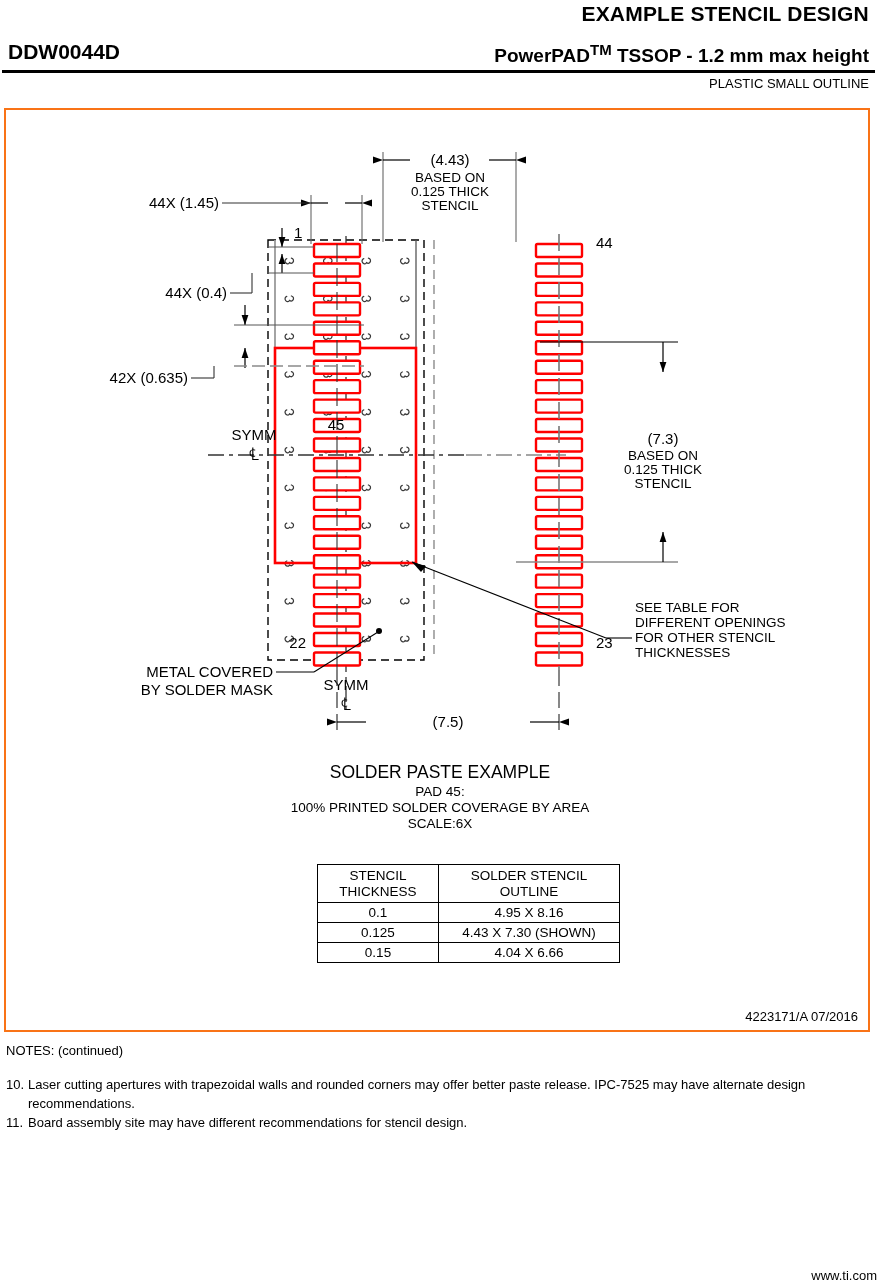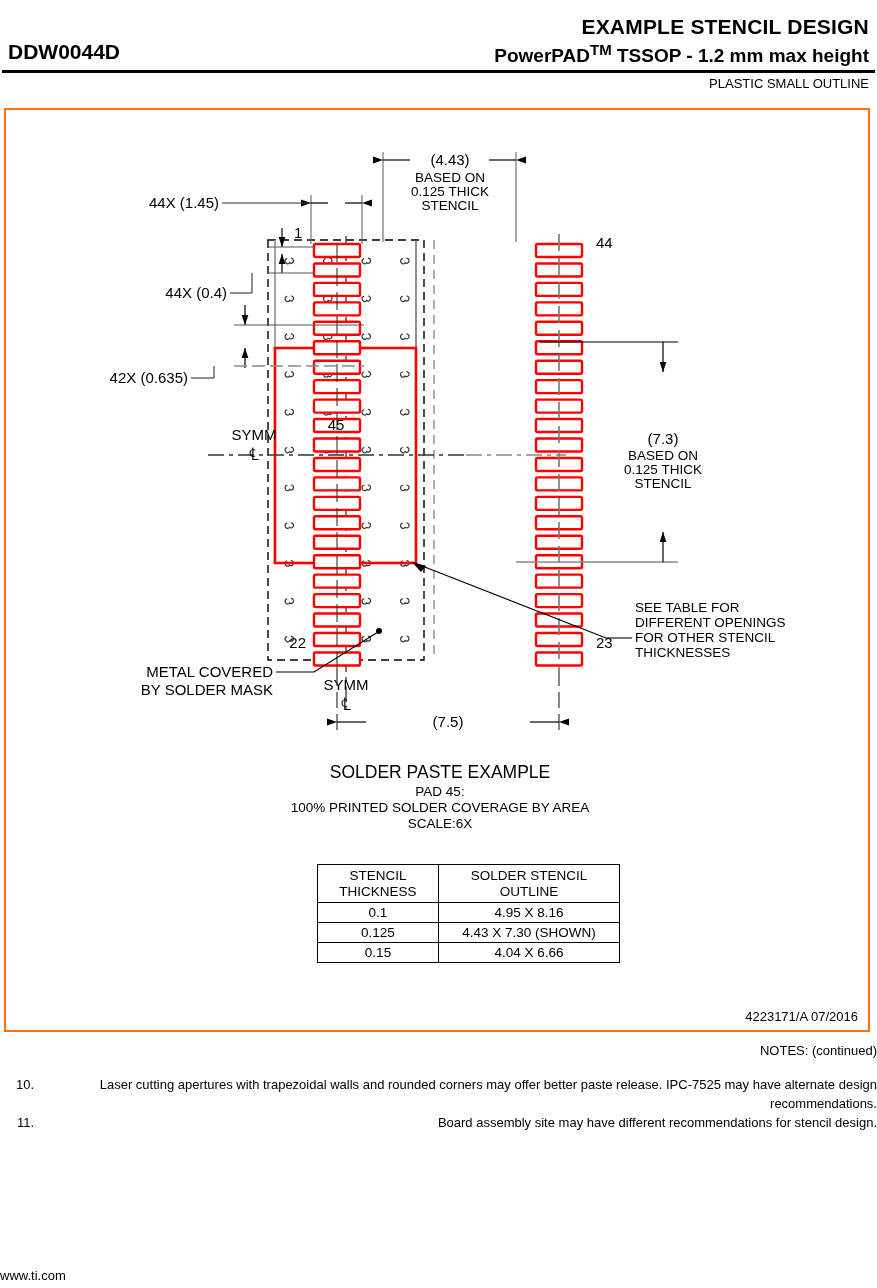--- a/index.html
+++ b/index.html
@@ -4,21 +4,21 @@
 <style>
   html,body{margin:0;padding:0;background:#fff;}
   body{
     width:877px;height:1288px;position:relative;overflow:hidden;
     font-family:"Liberation Sans",sans-serif;color:#000;
   }
   
   #hdr{position:absolute;left:0;top:0;width:877px;height:78px;}
   #hdr-title{
     position:absolute;right:8px;top:2px;
-    font-size:21px;font-weight:bold;letter-spacing:.2px;white-space:nowrap;margin-top:13px;
+    font-size:21px;font-weight:bold;letter-spacing:.2px;white-space:nowrap;
   }
   #hdr-pkg{
     position:absolute;left:8px;top:40px;
     font-size:21px;font-weight:bold;white-space:nowrap;text-align:right;
   }
   #hdr-desc{
     position:absolute;right:8px;top:41px;
     font-size:19px;font-weight:bold;white-space:nowrap;
   }
   #hdr-desc .tm{font-size:15px;vertical-align:super;font-weight:bold;text-align:right;}
@@ -27,27 +27,27 @@
     position:absolute;right:8px;top:76px;font-size:13px;white-space:nowrap;
   }
   
   #frame{
     position:absolute;left:4px;top:108px;width:866px;height:924px;
     border:2px solid #f97316;box-sizing:border-box;background:#fff;
   }
   #docnum{position:absolute;right:10px;bottom:6px;font-size:13px;white-space:nowrap;margin-top:40px;}
   .cvs{position:absolute;left:0;top:0;width:862px;height:920px;}
   
-  #notes{position:absolute;left:12px;top:1042px;width:865px;font-size:13px;line-height:1.42;text-align:right;}
+  #notes{position:absolute;left:6px;top:1042px;width:865px;font-size:13px;line-height:1.42;}
   #notes .hd{margin-bottom:16px;}
   #notes .item{display:flex;margin-bottom:1px;}
   #notes .num{width:22px;flex:0 0 22px;}
   #notes .txt{flex:1;}
   
-  #footer{position:absolute;left:0;top:1268px;width:877px;text-align:left;font-size:13px;}
+  #footer{position:absolute;left:0;top:1268px;width:877px;text-align:right;font-size:13px;}
   
   svg text{font-family:"Liberation Sans",sans-serif;fill:#000;}
   .t13{font-size:13.5px;}
   .t15{font-size:15px;}
   .t17{font-size:17.5px;}
   .mid{text-anchor:middle;}
   .end{text-anchor:end;}
   
   #ptable{
     position:absolute;left:311px;top:754px;border-collapse:collapse;

